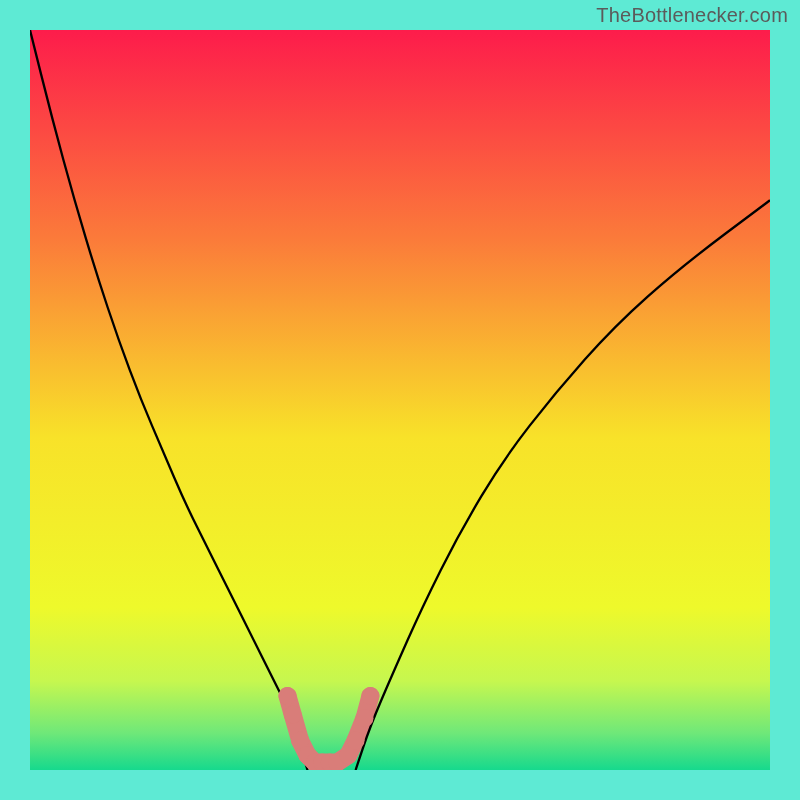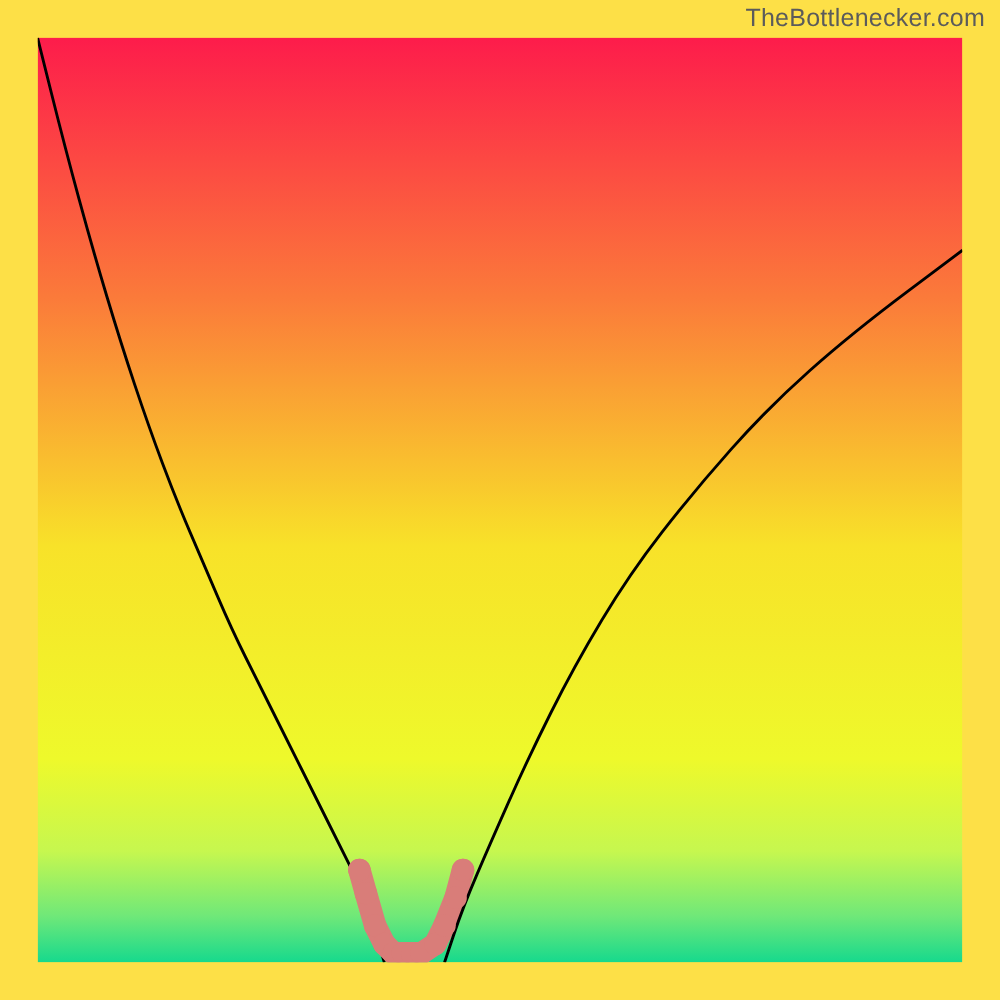--- a/index.html
+++ b/index.html
@@ -8,21 +8,21 @@
     width: 800px;
     height: 800px;
     background: #000;
     overflow: hidden;
     font-family: Arial, Helvetica, sans-serif;
   }
   .frame {
     position: absolute;
     left: 0; top: 0;
     width: 800px; height: 800px;
-    background: #fde047;
+    background: #5eead4;
     text-align: center;
   }
   .plot {
     position: absolute;
     left: 30px;
     top: 30px;
     width: 740px;
     height: 740px;
     overflow: hidden;
   }

